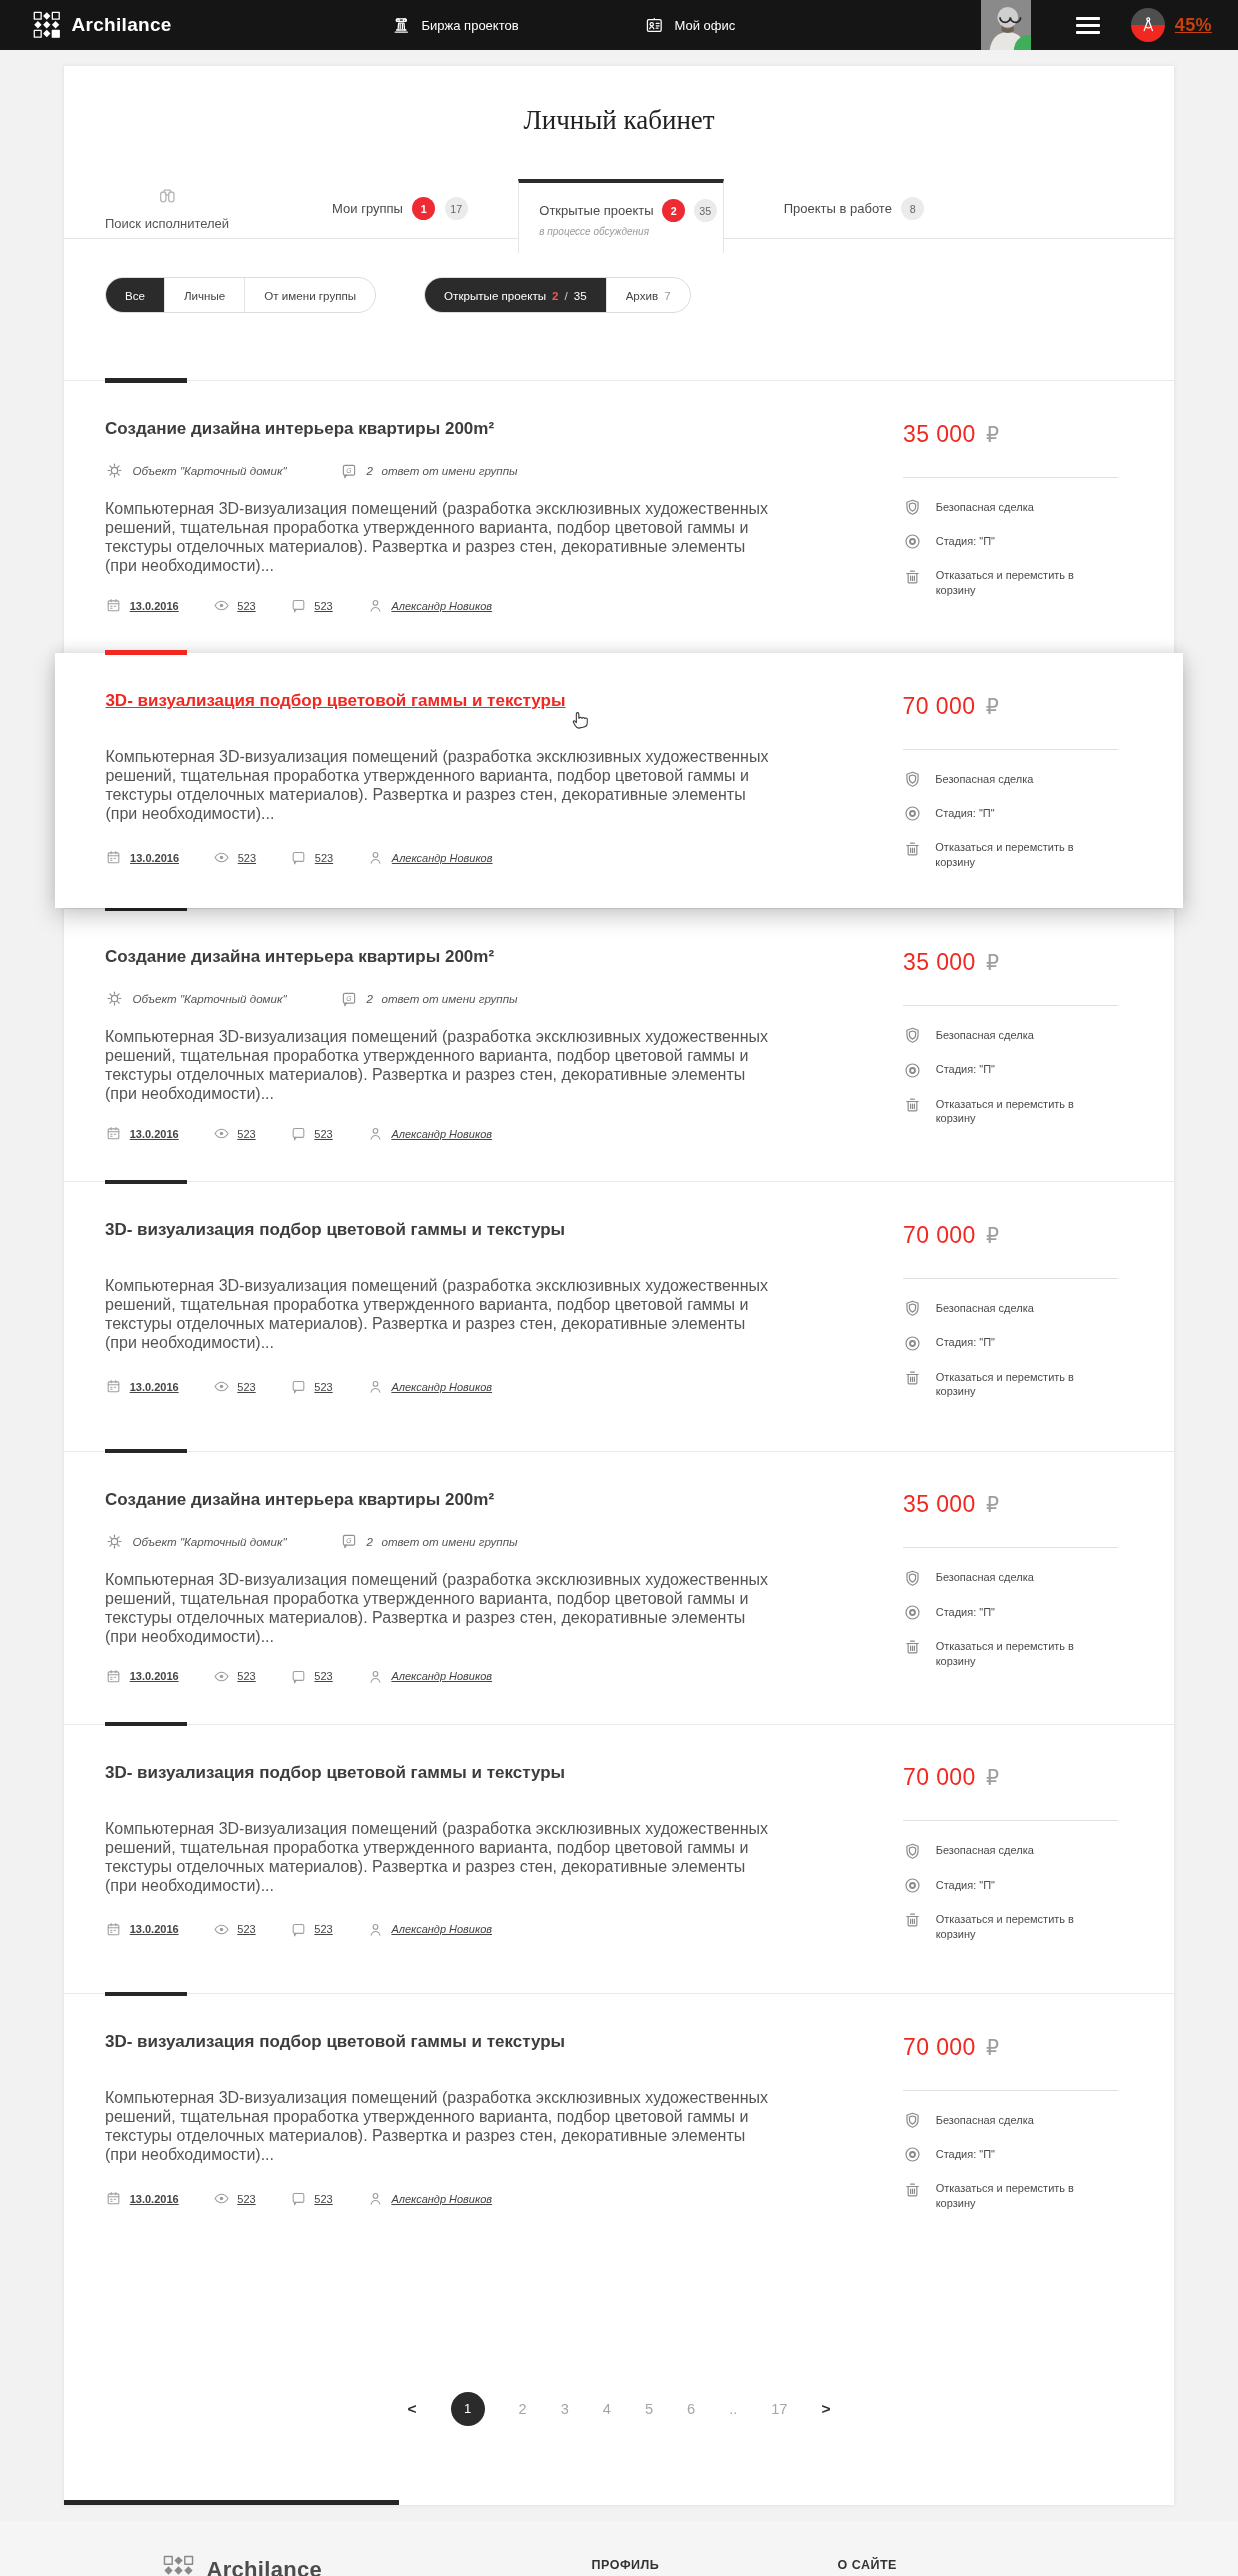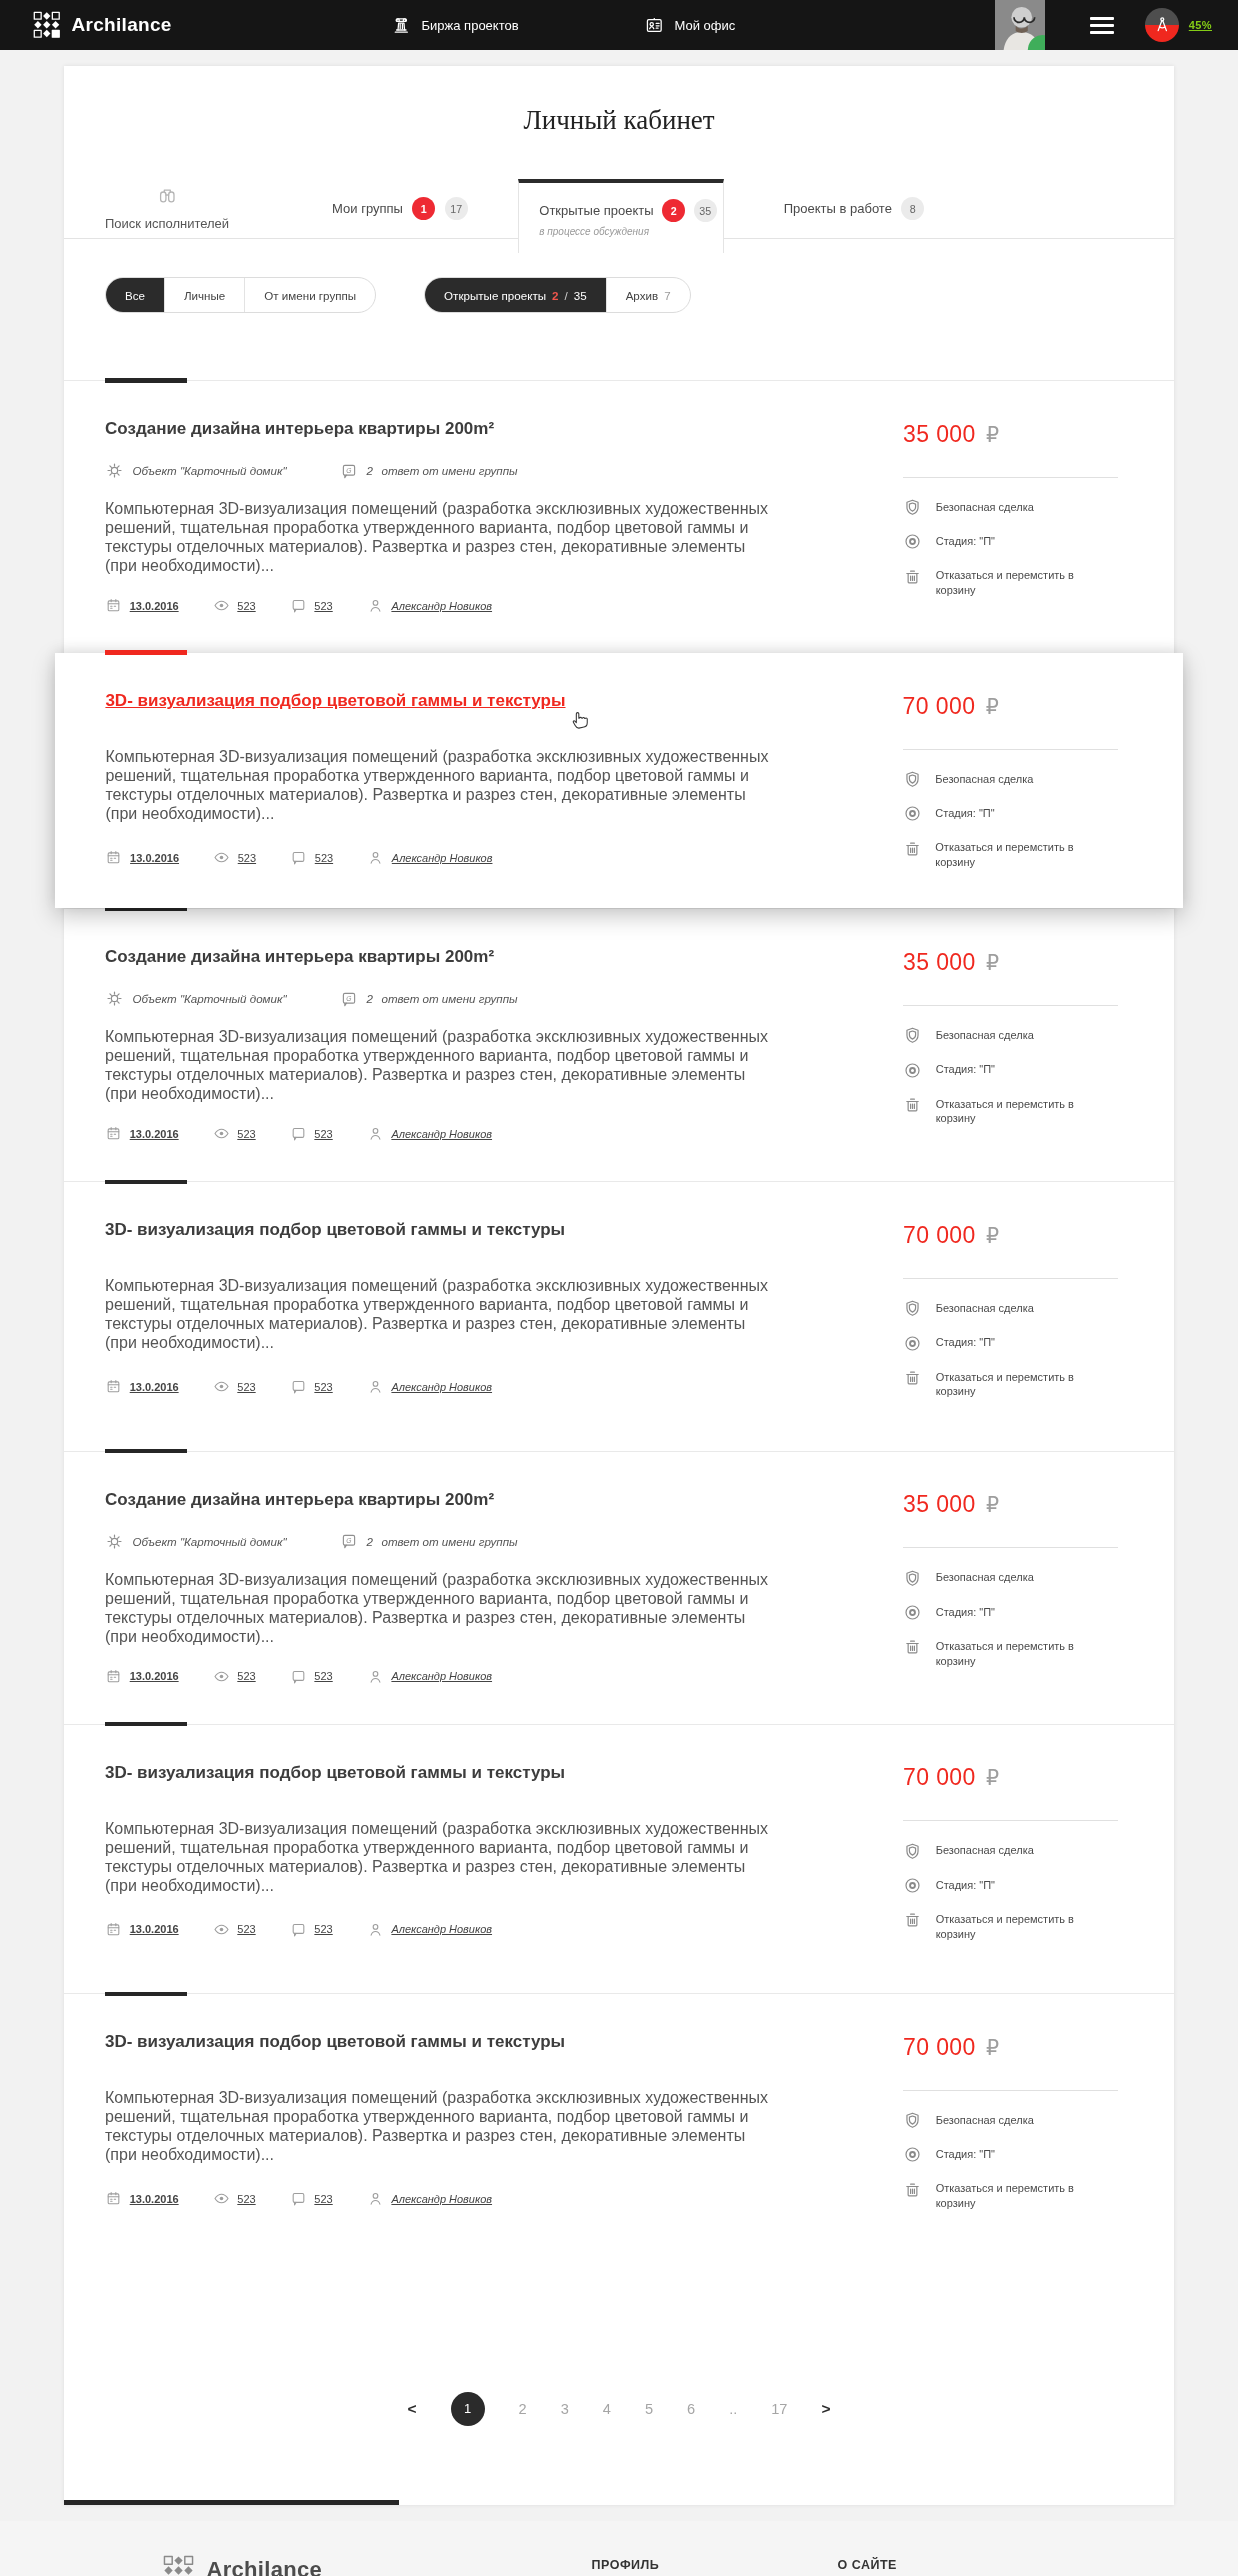--- a/index.html
+++ b/index.html
@@ -19,21 +19,21 @@
   .hnav-1 { margin-left:219px;text-align:center; }
   .hnav-2 { margin-left:125px; }
   .hspacer { flex:1; }
   .avatar { width:50px; height:50px; position:relative; overflow:hidden; background:linear-gradient(135deg,#9c9c9c,#5d5d5d); flex:none; cursor:pointer; }
   .avatar svg { position:absolute; left:0; top:0; }
   .avatar .green-wedge { position:absolute; right:-12px; bottom:-13.7px; width:29px; height:29px; background:#3fae5a; border-radius:50% 0 0 0; transform:rotate(8deg); }
   .burger { width:24px; height:17px; margin-left:45px; display:flex; flex-direction:column; justify-content:space-between; cursor:pointer; }
   .burger i { display:block; height:3px; background:#fff; border-radius:0.9px; }
   .score { display:flex; align-items:center; gap:9.4px; margin-left:31px; margin-right:26px; cursor:pointer; }
   .score-circle { width:34px; height:34px; border-radius:50%; background:linear-gradient(#4e4e4e 0 50%, #f0281f 50% 100%); display:flex; align-items:center; justify-content:center; color:#fff; }
-  .score-pct { color:#84cc16; font-size:11px; font-weight:bold; letter-spacing:0.4px;text-decoration:underline; }
+  .score-pct { color:#c2410c; font-size:18px; font-weight:bold; letter-spacing:0.4px;text-decoration:underline; }
 
   
   .container { width:1110px; margin:16px auto; background:#fff; box-shadow:0 0 4.3px rgba(0,0,0,.09); position:relative; }
   .page-title { font-family:"Liberation Serif", serif; font-weight:normal; font-size:27px; color:#222; text-align:center; margin:0; padding-top:39px; }
 
   
   .tabs { display:flex; align-items:center; margin-top:43px; height:60px; border-bottom:0.9px solid #e3e3e3; position:relative; }
   .tab { display:flex; align-items:center; gap:9.4px; font-size:13px; color:#4a4a4a; cursor:pointer; }
   .tab-1 { margin-left:41px; color:#555;flex-direction:column; }
   .tab-1 .ti { color:#b5b5b5; }

